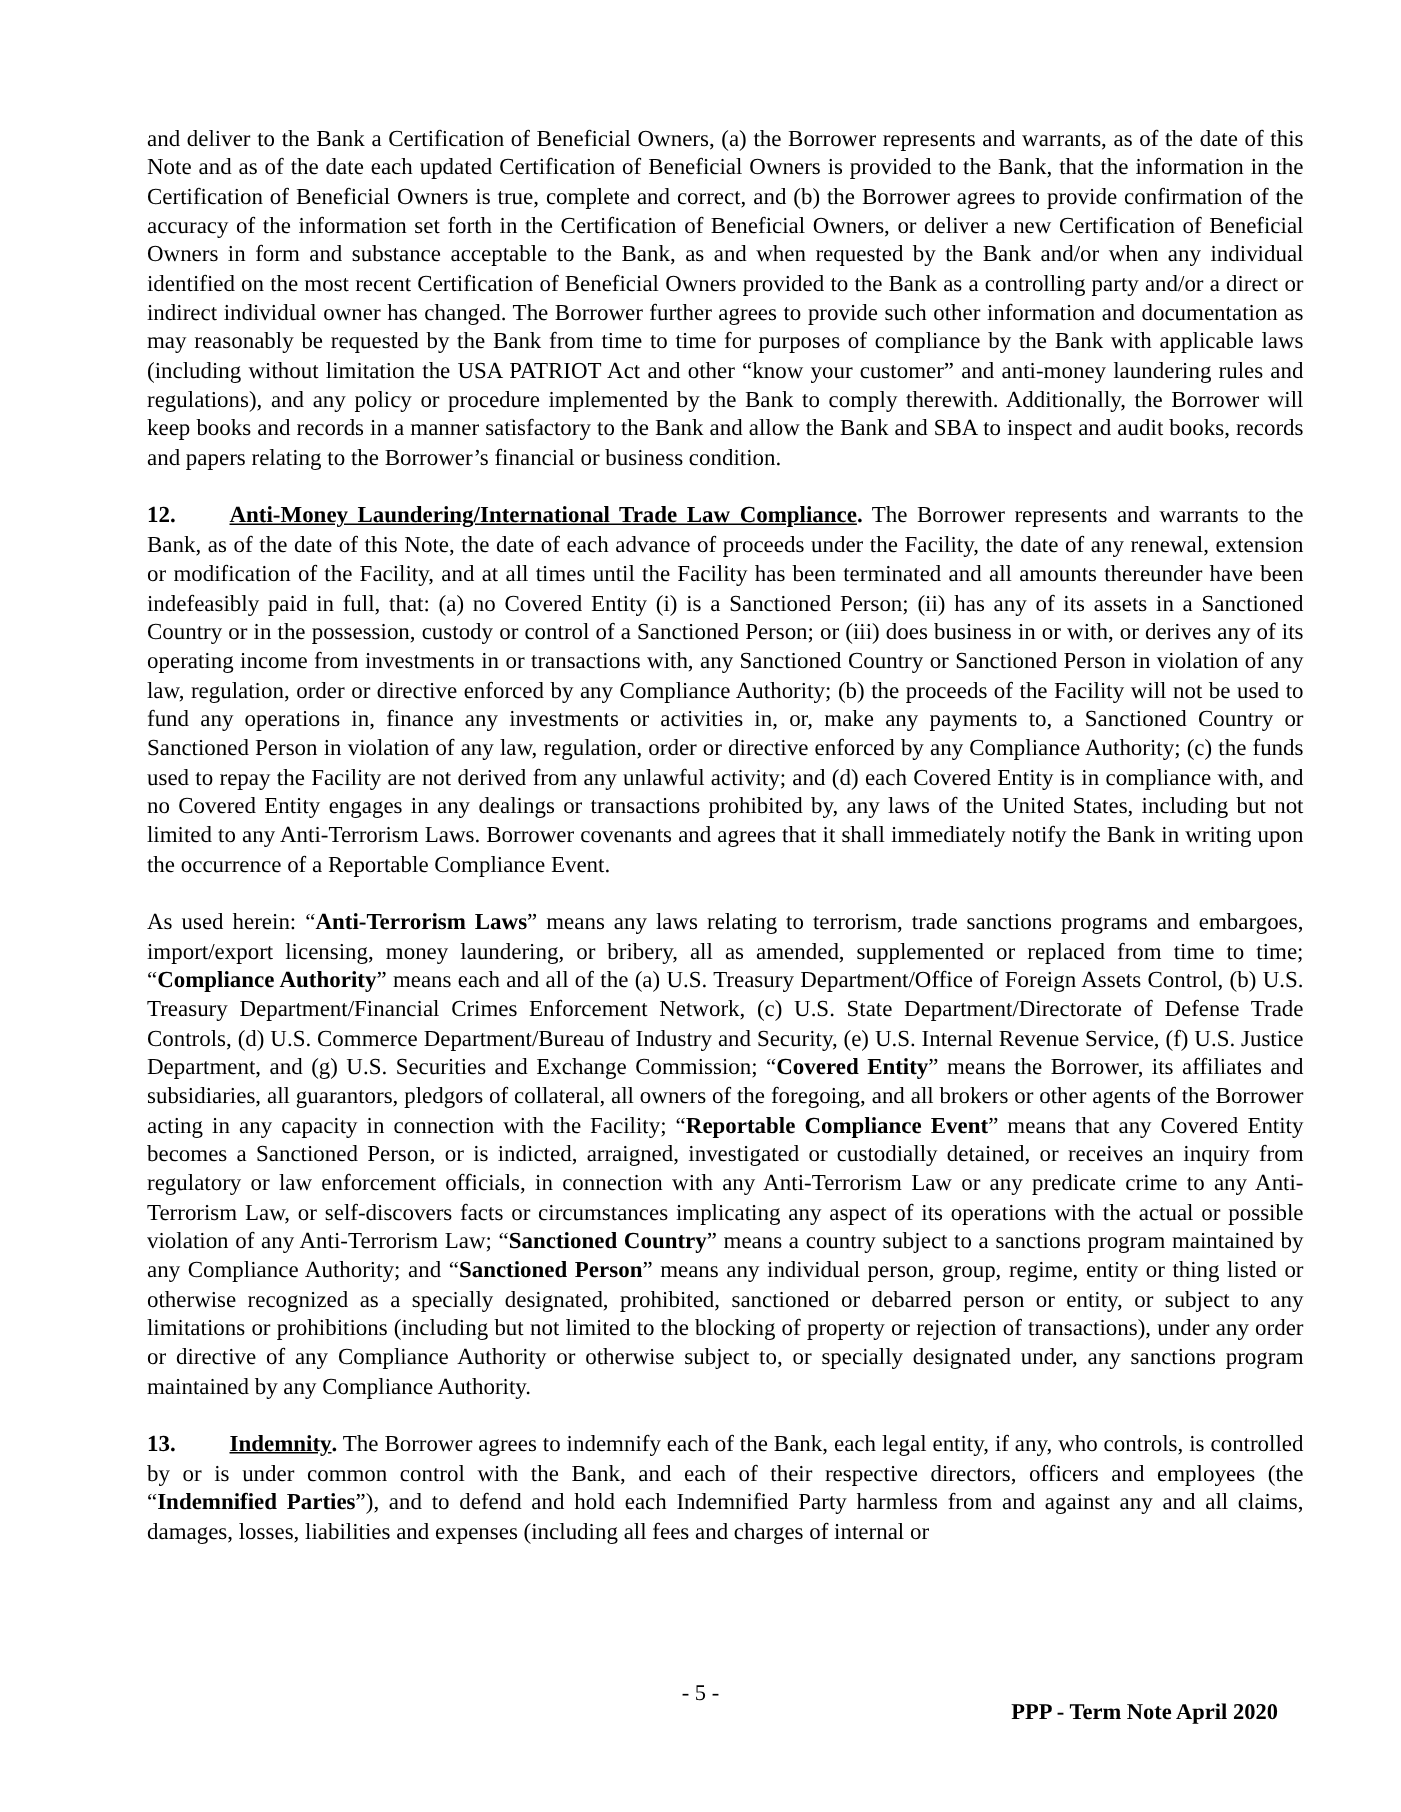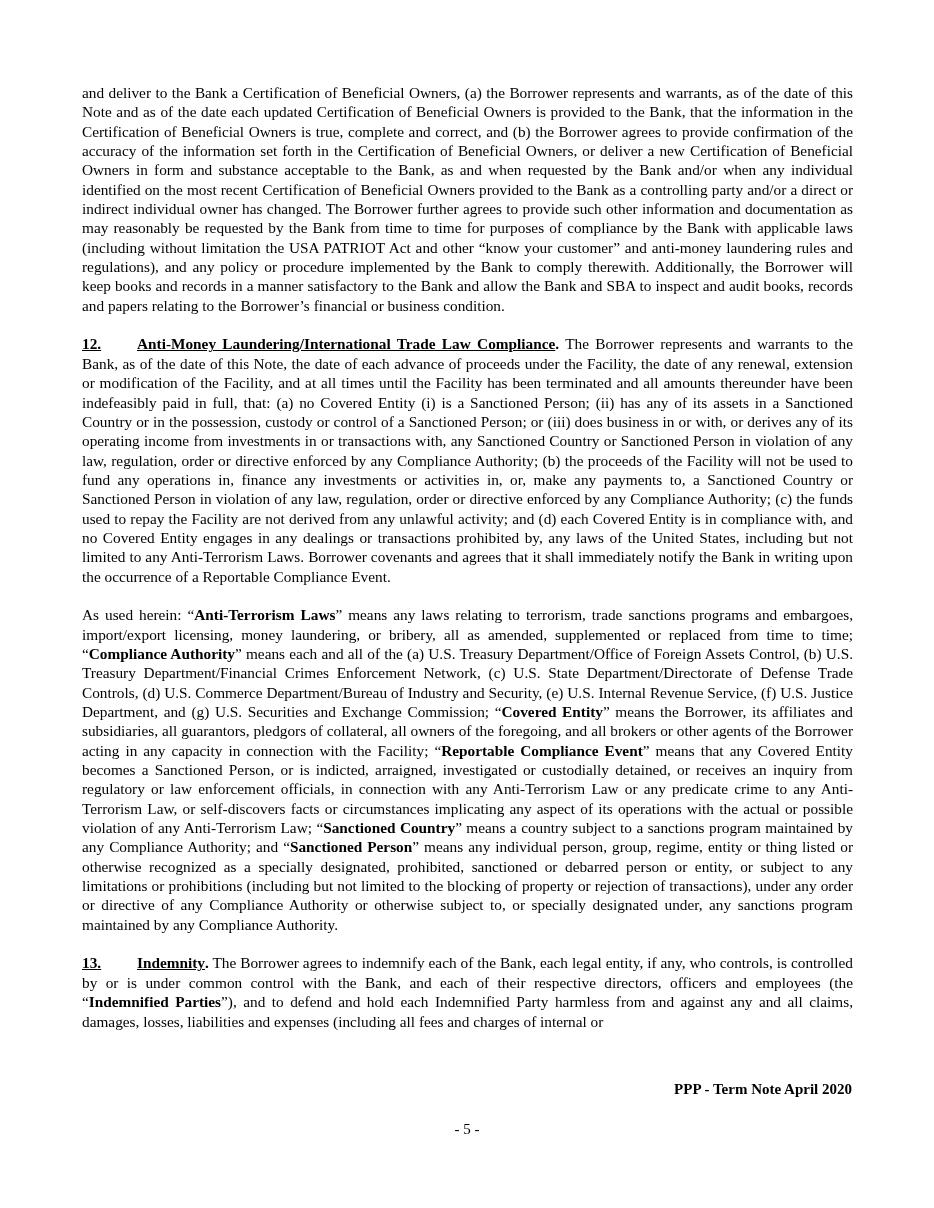--- a/index.html
+++ b/index.html
@@ -10,39 +10,38 @@
     body {
       width: 934px;
       height: 1208px;
       position: relative;
       overflow: hidden;
       font-family: "Liberation Serif", "DejaVu Serif", serif;
       color: #000000;
     }
     .page {
       position: absolute;
-      left: 82px;
+      left: 98px;
       top: 83px;
       width: 771px;
     }
     .para {
       margin: 0;
       font-size: 15.3px;
       line-height: 19.35px;
       text-align: justify;
       text-justify: inter-word;
     }
     .para + .para {
       margin-top: 19.35px;
     }
     .sec-num {
       font-weight: bold;
       display: inline-block;
       width: 55px;
-      text-decoration: underline;
     }
     .sec-title {
       font-weight: bold;
       text-decoration: underline;
       font-family: Liberation Serif, serif;
     }
     .defined {
       font-weight: bold;
     }
     .page-number {
@@ -54,21 +53,21 @@
       font-size: 15px;
       padding-left: 0px;
     }
     .page-number span {
       position: relative;
       left: 0px;
     }
     .footer-label {
       position: absolute;
       right: 82px;
-      top: 1081px;
+      top: 1134px;
       font-size: 15px;
       font-weight: bold;
     }
   </style>
 </head>
 <body>
 
 <div class="page">
 
   <p class="para"><span>and deliver to the Bank a Certification of Beneficial Owners, (a) the Borrower represents and warrants, as of the date of this Note and as of the date each updated Certification of Beneficial Owners is provided to the Bank, that the information in the Certification of Beneficial Owners is true, complete and correct, and (b) the Borrower agrees to provide confirmation of the accuracy of the information set forth in the Certification of Beneficial Owners, or deliver a new Certification of Beneficial Owners in form and substance acceptable to the Bank, as and when requested by the Bank and/or when any individual identified on the most recent Certification of Beneficial Owners provided to the Bank as a controlling party and/or a direct or indirect individual owner has changed.  The Borrower further agrees to provide such other information and documentation as may reasonably be requested by the Bank from time to time for purposes of compliance by the Bank with applicable laws (including without limitation the USA PATRIOT Act and other “know your customer” and anti-money laundering rules and regulations), and any policy or procedure implemented by the Bank to comply therewith.   Additionally, the Borrower will keep books and records in a manner satisfactory to the Bank and allow the Bank and SBA to inspect and audit books, records and papers relating to the Borrower’s financial or business condition.</span></p>

